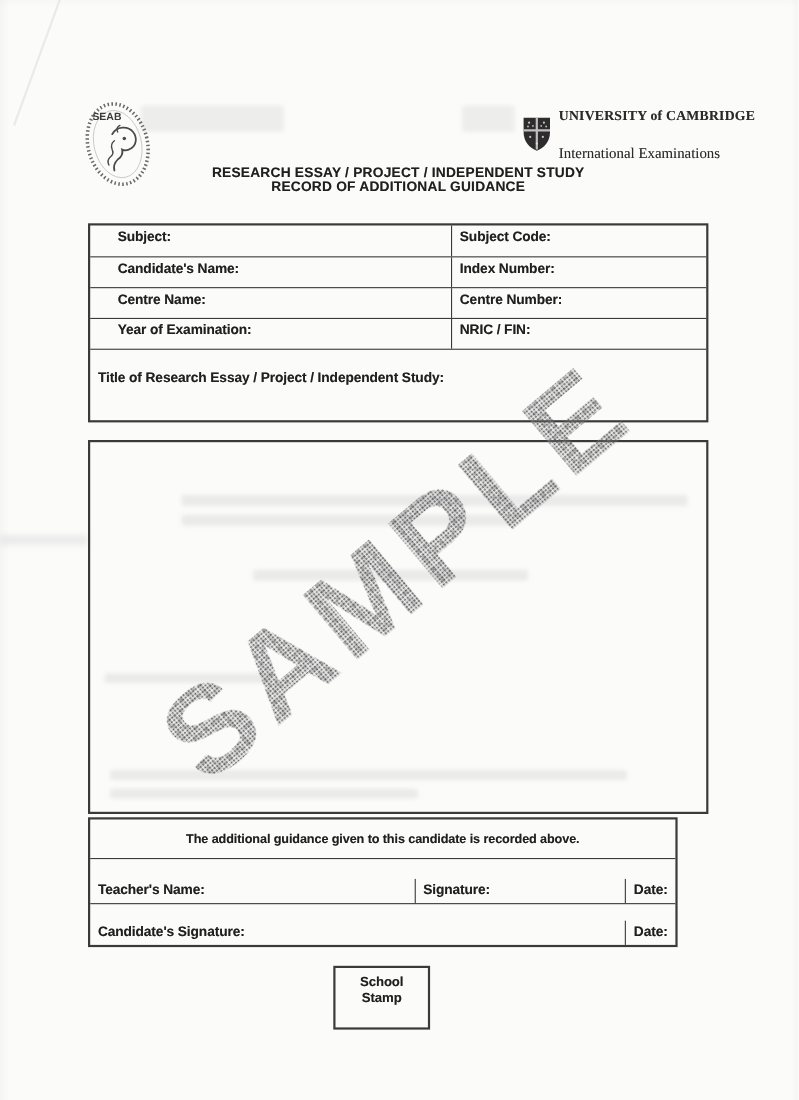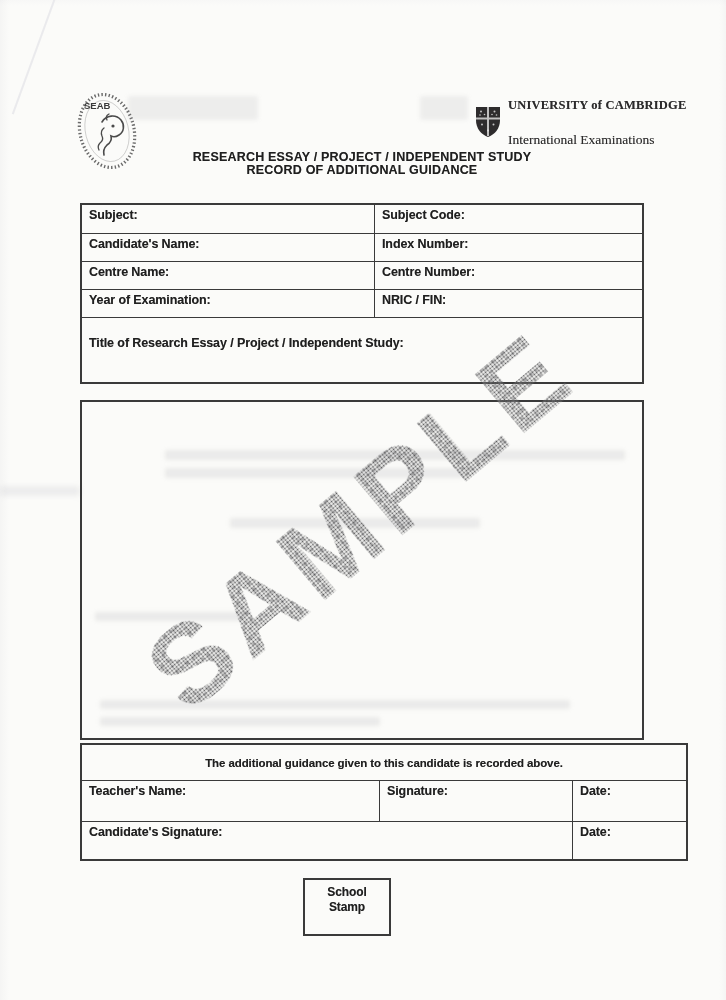--- a/index.html
+++ b/index.html
@@ -37,21 +37,21 @@
     position:absolute;left:80px;width:564px;text-align:center;
     font-weight:bold;font-size:12.5px;letter-spacing:.2px;
     text-shadow:0 0 .4px rgba(20,20,20,.45);
   }
   .main-title{top:150px;}
   .sub-title{top:163px;}
   
   .info-table{position:absolute;left:80px;top:203px;width:564px;border:2px solid var(--border);z-index:2;}
   .it-row{display:flex;height:28px;border-top:1.5px solid var(--border);}
   .it-row.first{border-top:none;}
-  .it-cell{padding:3px 7px;}
+  .it-cell{padding:3px 7px;margin-left:18px;}
   .it-left{width:292px;}
   .it-right{flex:1;border-left:1.5px solid var(--border);}
   .it-titlerow{height:65px;border-top:1.5px solid var(--border);padding:18px 7px;}
   
   .guidance-box{position:absolute;left:80px;top:400px;width:564px;height:340px;border:2px solid var(--border);z-index:2;}
   
   .watermark{
     position:absolute;left:70px;top:290px;width:580px;height:460px;
     display:flex;align-items:center;justify-content:center;
     z-index:5;pointer-events:none;
@@ -71,24 +71,24 @@
         radial-gradient(circle, rgba(110,110,112,.55) 0 1px, rgba(220,220,220,0) 2.2px),
         radial-gradient(circle, rgba(140,140,142,.4) 0 1.4px, rgba(220,220,220,0) 3px);
       background-size:3px 3px, 7px 7px, 11px 11px;
       background-position:0 0, 2px 3px, 5px 1px;
       -webkit-background-clip:text;
       background-clip:text;
       filter:blur(.35px);
     }
   }
   
-  .footer-table{position:absolute;left:80px;top:743px;width:608px;border:2px solid var(--border);z-index:2;}
+  .footer-table{position:absolute;left:80px;top:743px;width:536px;border:2px solid var(--border);z-index:2;}
   .statement-row{height:35px;display:flex;align-items:center;justify-content:center;}
   .statement{font-weight:bold;font-size:11.5px;letter-spacing:-0.1px;text-shadow:0 0 .4px rgba(20,20,20,.45);}
-  .ft-row{display:flex;border-top:1.5px solid var(--border);}
+  .ft-row{display:flex;border-top:1.5px solid var(--border);align-items:flex-end;}
   .teacher-row{height:41px;}
   .candidate-row{height:38px;}
   .ft-cell{padding:3px 7px;}
   .ft-c1{width:297px;}
   .ft-c2{width:193px;border-left:1.5px solid var(--border);}
   .ft-c3{flex:1;border-left:1.5px solid var(--border);}
   .ft-c1b{width:490px;}
   .ft-c2b{flex:1;border-left:1.5px solid var(--border);}
   
   .stamp-box{

